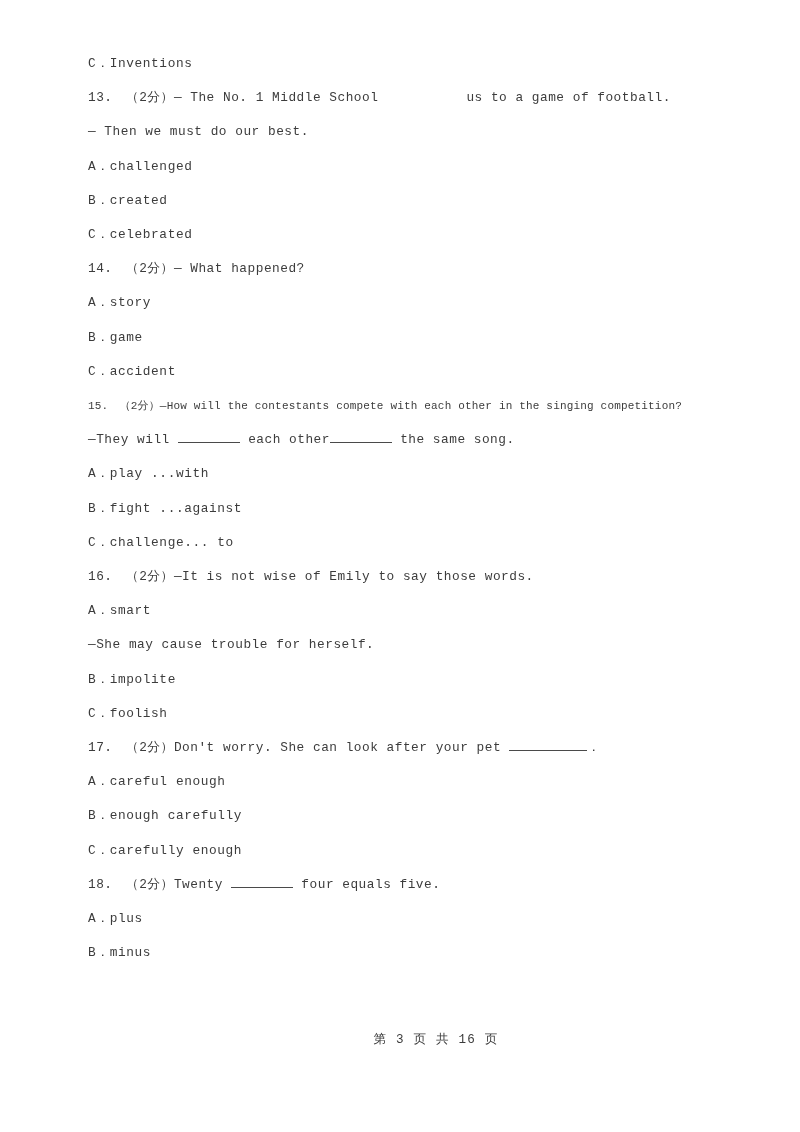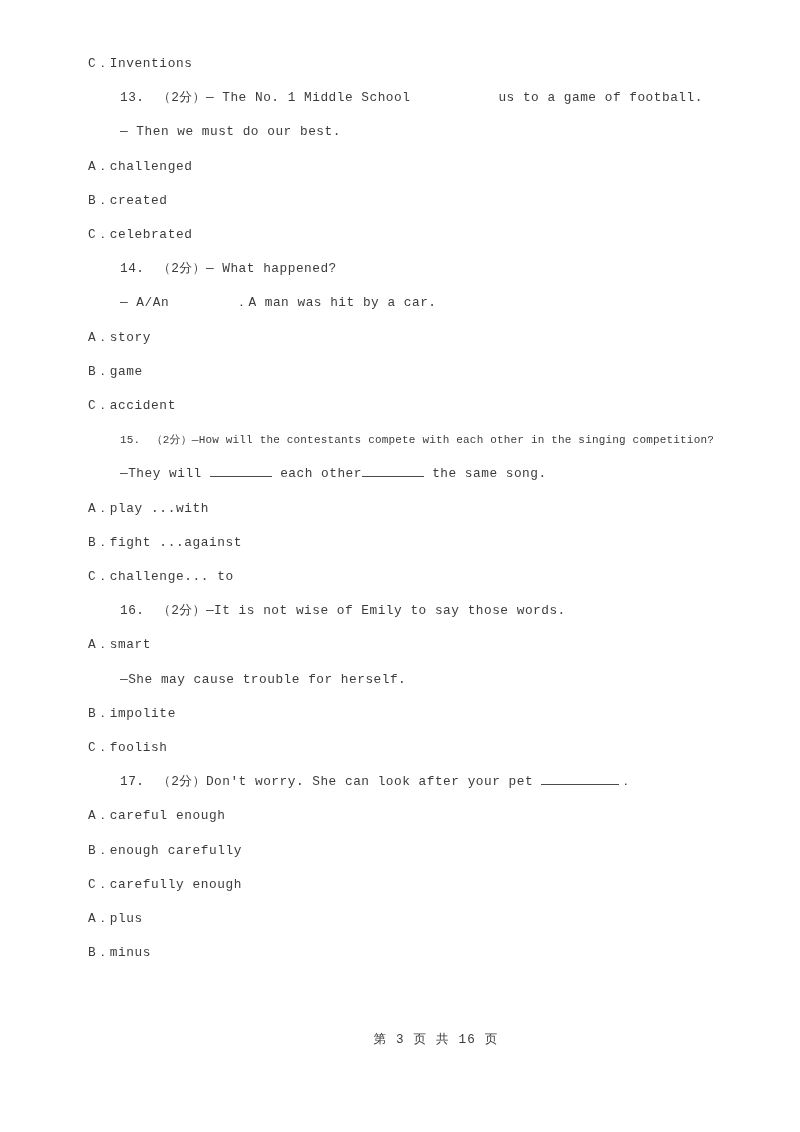--- a/index.html
+++ b/index.html
@@ -37,21 +37,20 @@
     font-size: 12.8px;
     line-height: 34.2px;
     letter-spacing: 0.55px;
     white-space: pre;
     color: #3c3c3c;
     font-family: "Liberation Mono", "DejaVu Sans Mono", monospace;
   }
 
   .line.stem {
     letter-spacing: 0.5px;
-    margin-left: 32px;
   }
 
   .line.opt {
     letter-spacing: 0.6px;
   }
 
   
   .line.wide {
     font-size: 11px;
     letter-spacing: 0.18px;
@@ -98,21 +97,20 @@
 
     <div class="line opt">C．Inventions</div>
 
     <div class="line stem"><span>13.　（2分）— The No. 1 Middle School</span><span class="blank-gap"></span><span>us to a game of football.</span></div>
     <div class="line stem">— Then we must do our best.</div>
     <div class="line opt">A．challenged</div>
     <div class="line opt">B．created</div>
     <div class="line opt">C．celebrated</div>
 
     <div class="line stem">14.　（2分）— What happened?</div>
-    <div class="line stem"><span>— A/An</span><span class="blank-gap narrow"></span><span>．A man was hit by a car.</span></div>
     <div class="line opt">A．story</div>
     <div class="line opt">B．game</div>
     <div class="line opt">C．accident</div>
 
     <div class="line stem wide">15.　（2分）—How will the contestants compete with each other in the singing competition?</div>
     <div class="line stem"><span>—They will </span><span class="ul u1"></span><span> each other</span><span class="ul u2"></span><span> the same song.</span></div>
     <div class="line opt">A．play ...with</div>
     <div class="line opt">B．fight ...against</div>
     <div class="line opt">C．challenge... to</div>
 
@@ -120,20 +118,21 @@
     <div class="line opt">A．smart</div>
     <div class="line stem">—She may cause trouble for herself.</div>
     <div class="line opt">B．impolite</div>
     <div class="line opt">C．foolish</div>
 
     <div class="line stem"><span>17.　（2分）Don't worry. She can look after your pet </span><span class="ul u3"></span><span>．</span></div>
     <div class="line opt">A．careful enough</div>
     <div class="line opt">B．enough carefully</div>
     <div class="line opt">C．carefully enough</div>
 
+    <div class="line stem"><span>18.　（2分）Twenty </span><span class="ul u4"></span><span> four equals five.</span></div>
     <div class="line opt">A．plus</div>
     <div class="line opt">B．minus</div>
 
   </div>
 
   <div class="footer">第 3 页 共 16 页</div>
 
 </div>
 
 </body></html>

